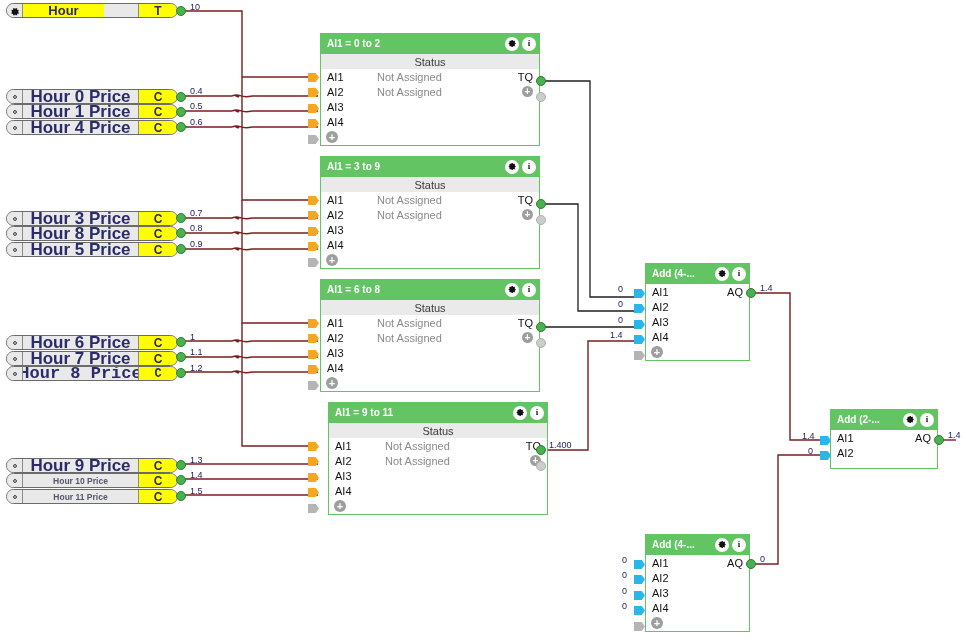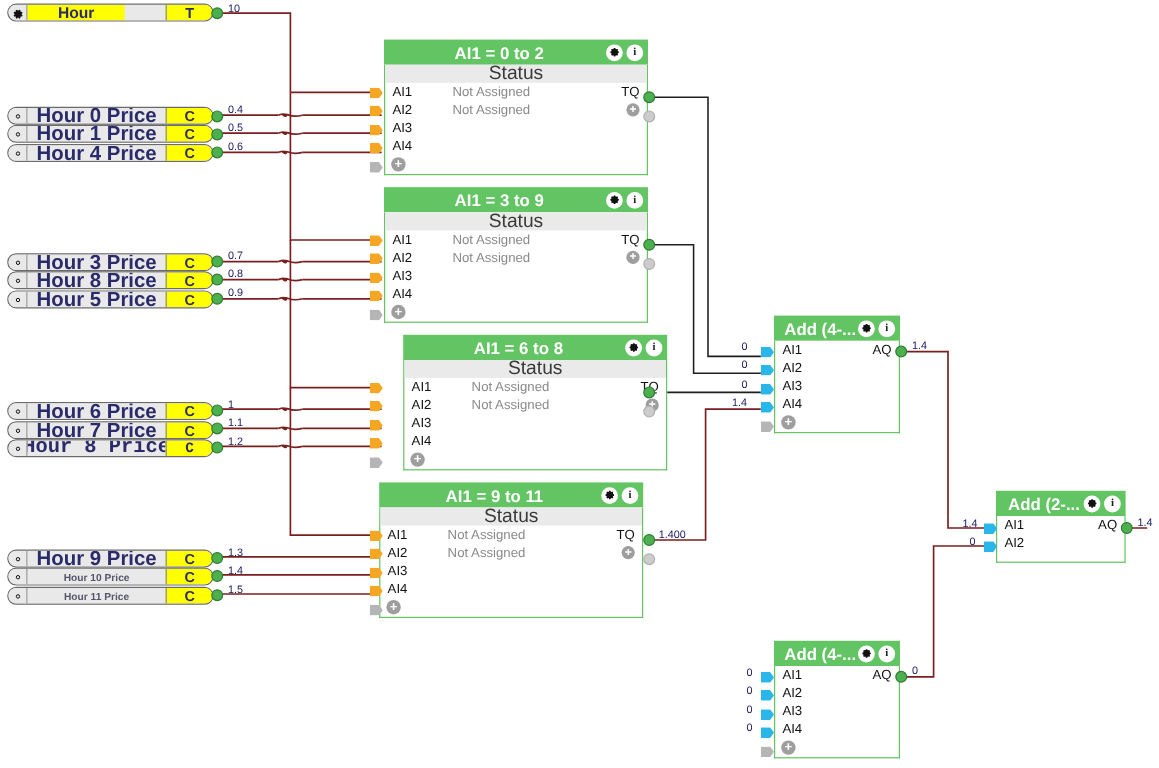--- a/index.html
+++ b/index.html
@@ -45,39 +45,39 @@
     font-family:"Liberation Sans",sans-serif;
   }
 
   
   .fb{position:absolute;box-sizing:border-box;}
   .fb .hdr{
     height:21px;background:#62c462;display:flex;align-items:center;
     padding:0 4px 0 7px;box-sizing:border-box;
   }
   .fb .hdr .title{
-    flex:1 1 auto;color:#ffffff;font-size:14px;font-weight:bold;
-    white-space:nowrap;overflow:hidden;text-align:center;
+    flex:1 1 auto;color:#ffffff;font-size:10px;font-weight:bold;
+    white-space:nowrap;overflow:hidden;
   }
   .fb .hdr .btns{flex:0 0 auto;display:flex;gap:3px;align-items:center;}
   .icobtn{
     width:14px;height:14px;border-radius:50%;background:#ffffff;
     display:flex;align-items:center;justify-content:center;
   }
   .icobtn svg{width:9px;height:9px;display:block;}
   .icobtn .ichar{font-size:9px;font-weight:bold;color:#1a1a1a;line-height:1;
     font-family:"Liberation Serif",serif;}
 
   .fb .body{
     background:#ffffff;border:1px solid #62c462;border-top:none;
     position:relative;box-sizing:border-box;
   }
   .statusbar{
     background:#eaeaea;height:15px;display:flex;align-items:center;
-    justify-content:center;font-size:16px;color:#3a3a3a;
+    justify-content:center;font-size:11px;color:#3a3a3a;
   }
   .fb .rows{position:relative;}
   .inrow{height:15px;display:flex;align-items:center;position:relative;}
   .inrow .pinlbl{
     width:38px;padding-left:6px;box-sizing:border-box;
     font-size:11px;color:#111;
   }
   .inrow .status{
     flex:1 1 auto;font-size:11px;color:#8a8a8a;text-align:left;padding-left:18px;
   }
@@ -432,21 +432,21 @@
     </div>
   </div>
   <div class="pin-in pin-orange" style="left:308px;top:196px;"></div>
   <div class="pin-in pin-orange" style="left:308px;top:211px;"></div>
   <div class="pin-in pin-orange" style="left:308px;top:227px;"></div>
   <div class="pin-in pin-orange" style="left:308px;top:242px;"></div>
   <div class="pin-in pin-grey" style="left:308px;top:258px;"></div>
   <div class="pin-out-green" style="left:536px;top:199px;"></div>
   <div class="pin-out-grey" style="left:536px;top:215px;"></div>
 
-  <div class="fb" style="left:320px;top:279px;width:220px;margin-left:16px;">
+  <div class="fb" style="left:320px;top:279px;width:220px;">
     <div class="hdr">
       <div class="title">AI1 = 6 to 8</div>
       <div class="btns">
         <div class="icobtn">
           <svg viewBox="0 0 24 24">
               <path fill="#111" d="M12 8.6a3.4 3.4 0 100 6.8 3.4 3.4 0 000-6.8zm0 5.1a1.7 1.7 0 110-3.4 1.7 1.7 0 010 3.4z"></path>
               <path fill="#111" d="M20.5 13.6l-.1-1.6.1-1.6-2-.6-.6-1.5 1-1.8-2.3-2.3-1.8 1-1.5-.6-.6-2h-3.2l-.6 2-1.5.6-1.8-1-2.3 2.3 1 1.8-.6 1.5-2 .6v3.2l2 .6.6 1.5-1 1.8 2.3 2.3 1.8-1 1.5.6.6 2h3.2l.6-2 1.5-.6 1.8 1 2.3-2.3-1-1.8.6-1.5z"></path>
             </svg>
         </div>
         <div class="icobtn">
@@ -482,21 +482,21 @@
     </div>
   </div>
   <div class="pin-in pin-orange" style="left:308px;top:319px;"></div>
   <div class="pin-in pin-orange" style="left:308px;top:334px;"></div>
   <div class="pin-in pin-orange" style="left:308px;top:350px;"></div>
   <div class="pin-in pin-orange" style="left:308px;top:365px;"></div>
   <div class="pin-in pin-grey" style="left:308px;top:381px;"></div>
   <div class="pin-out-green" style="left:536px;top:322px;"></div>
   <div class="pin-out-grey" style="left:536px;top:338px;"></div>
 
-  <div class="fb" style="left:316px;top:402px;width:220px;">
+  <div class="fb" style="left:328px;top:402px;width:220px;">
     <div class="hdr">
       <div class="title">AI1 = 9 to 11</div>
       <div class="btns">
         <div class="icobtn">
           <svg viewBox="0 0 24 24">
               <path fill="#111" d="M12 8.6a3.4 3.4 0 100 6.8 3.4 3.4 0 000-6.8zm0 5.1a1.7 1.7 0 110-3.4 1.7 1.7 0 010 3.4z"></path>
               <path fill="#111" d="M20.5 13.6l-.1-1.6.1-1.6-2-.6-.6-1.5 1-1.8-2.3-2.3-1.8 1-1.5-.6-.6-2h-3.2l-.6 2-1.5.6-1.8-1-2.3 2.3 1 1.8-.6 1.5-2 .6v3.2l2 .6.6 1.5-1 1.8 2.3 2.3 1.8-1 1.5.6.6 2h3.2l.6-2 1.5-.6 1.8 1 2.3-2.3-1-1.8.6-1.5z"></path>
             </svg>
         </div>
         <div class="icobtn">

